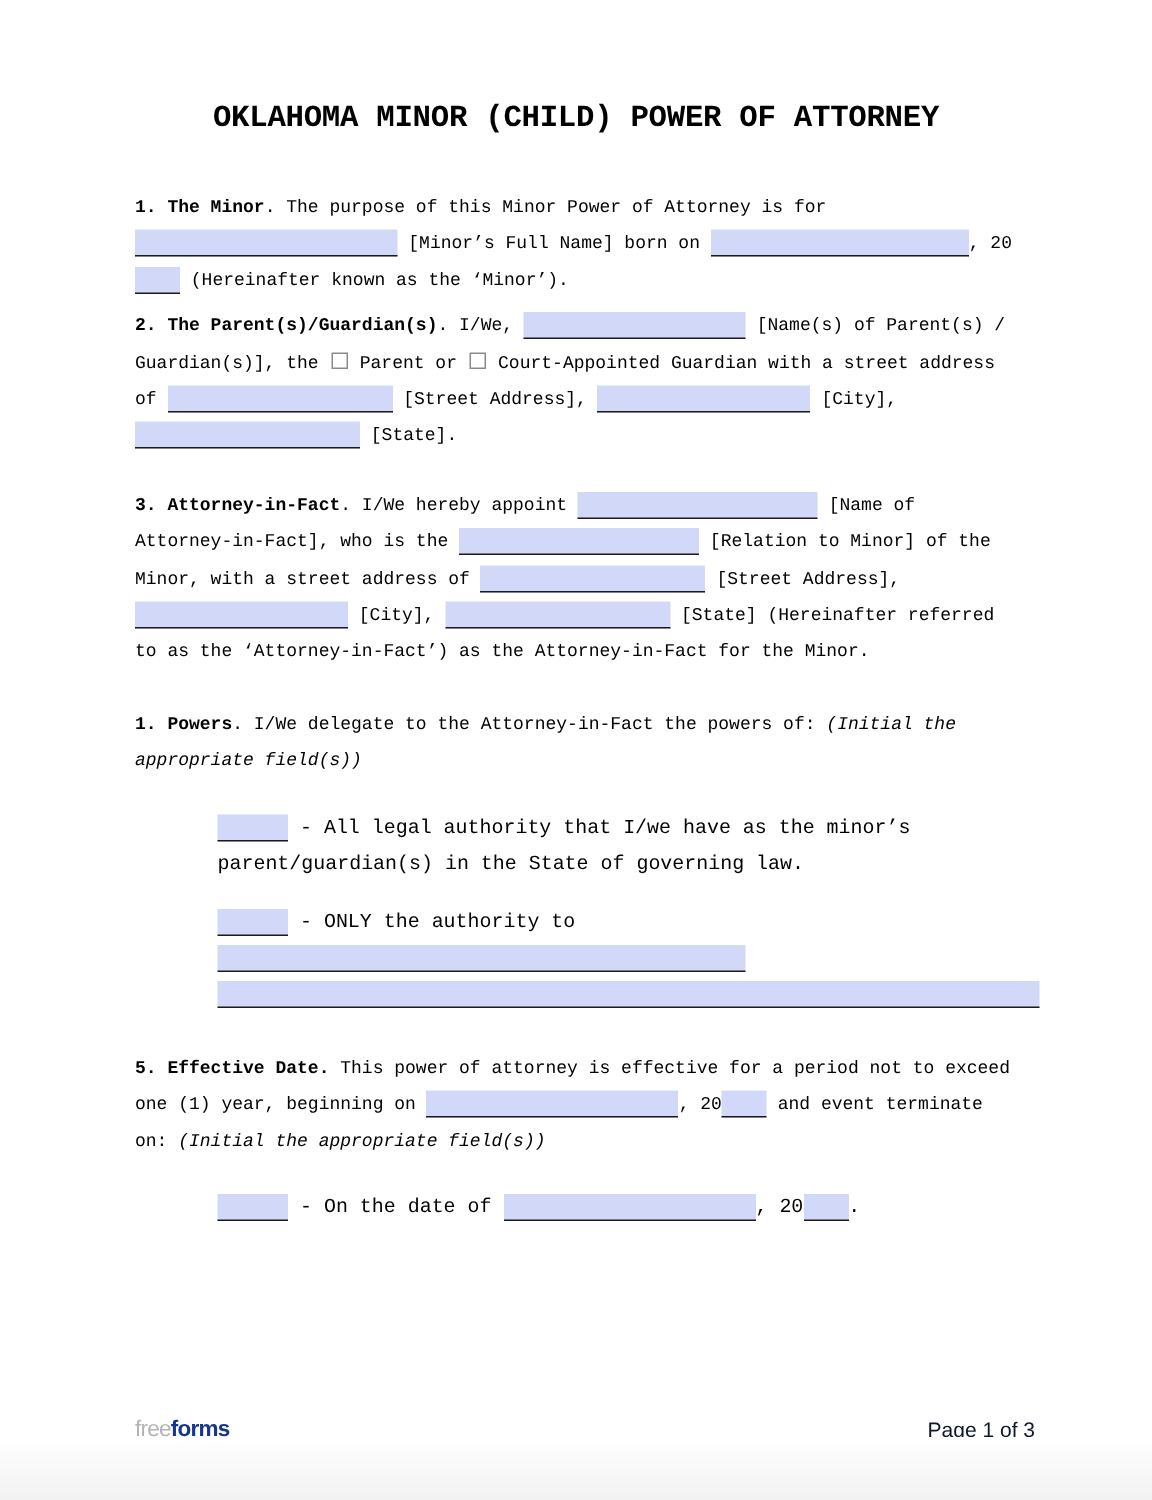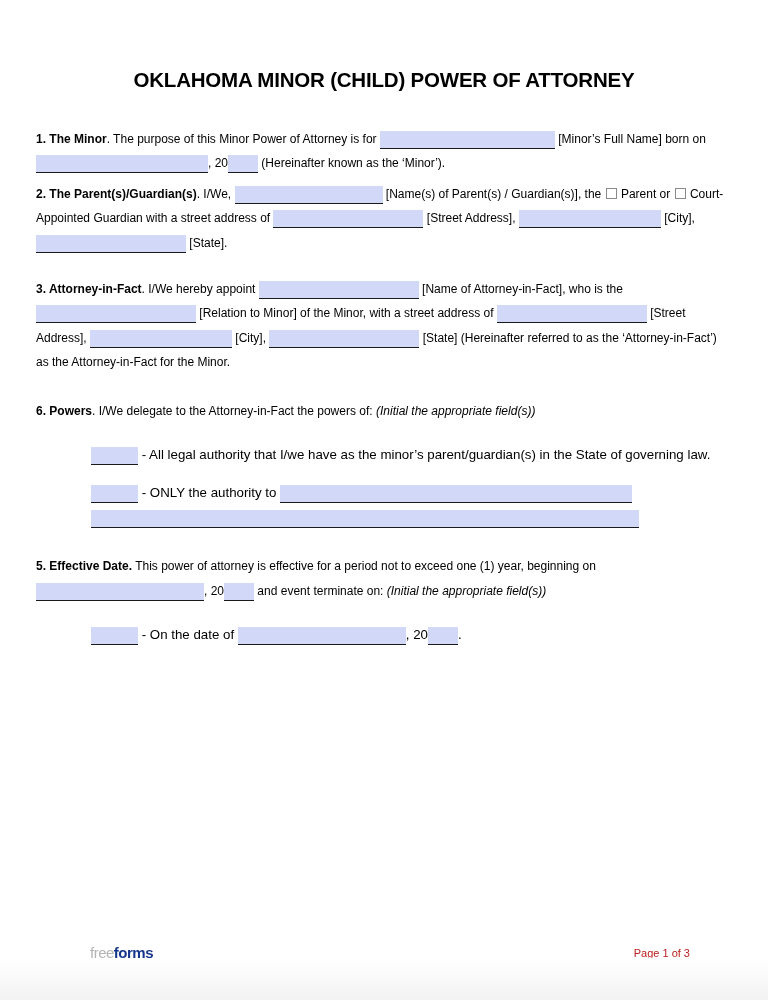--- a/index.html
+++ b/index.html
@@ -22,23 +22,24 @@
     left: 0;
     right: 0;
     bottom: 0;
     height: 42px;
     background: linear-gradient(to bottom, #ffffff 0%, #fafafa 40%, #f2f2f2 100%);
     pointer-events: none;
   }
 
   .page {
     position: relative;
-    padding: 0 36px;
+    padding: 0 90px;
     box-sizing: border-box;
     width: 768px;
+    font-family: Liberation Mono, monospace;
   }
 
   .doc-title {
     text-align: center;
     font-size: 20.5px;
     font-weight: bold;
     letter-spacing: -0.2px;
     margin: 0;
     padding-top: 68px;
     padding-bottom: 0;
@@ -114,22 +115,22 @@
     justify-content: space-between;
   }
   .logo {
     font-size: 15px;
     font-weight: bold;
     letter-spacing: -0.5px;
   }
   .logo .free  { color: #b4b4b4; font-weight: normal; }
   .logo .forms { color: #16358c; font-weight: bold; }
   .page-num {
-    font-size: 11px;
-    color: #b91c1c;
+    font-size: 14px;
+    color: #0f172a;
     text-align: center;
   }
 </style>
 </head>
 <body>
 
 <div class="page">
 
   <h1 class="doc-title">OKLAHOMA MINOR (CHILD) POWER OF ATTORNEY</h1>
 
@@ -139,21 +140,21 @@
 
   <div class="section s2">
     <span class="sec-label">2. The Parent(s)/Guardian(s)</span><span>. I/We, </span><span class="blank w-name"></span><span> [Name(s) of Parent(s) / Guardian(s)], the </span><span class="checkbox-glyph"></span><span> Parent or </span><span class="checkbox-glyph"></span><span> Court-Appointed Guardian with a street address of </span><span class="blank w-addr"></span><span> [Street Address], </span><span class="blank w-city"></span><span> [City], </span><span class="blank w-state"></span><span> [State].</span>
   </div>
 
   <div class="section s3">
     <span class="sec-label">3. Attorney-in-Fact</span><span>. I/We hereby appoint </span><span class="blank w-aif"></span><span> [Name of Attorney-in-Fact], who is the </span><span class="blank w-rel"></span><span> [Relation to Minor] of the Minor, with a street address of </span><span class="blank w-addr"></span><span> [Street Address], </span><span class="blank w-city"></span><span> [City], </span><span class="blank w-state"></span><span> [State] (Hereinafter referred to as the ‘Attorney-in-Fact’) as the Attorney-in-Fact for the Minor.</span>
   </div>
 
   <div class="section s4">
-    <span class="sec-label">6. Powers</span><span>. I/We delegate to the Attorney-in-Fact the powers of: </span><span class="ital">(Initial the appropriate field(s))</span>
+    <span class="sec-label">1. Powers</span><span>. I/We delegate to the Attorney-in-Fact the powers of: </span><span class="ital">(Initial the appropriate field(s))</span>
   </div>
 
   <div class="gap-lg"></div>
 
   <div class="indent-item">
     <span class="blank w-init"></span><span> - All legal authority that I/we have as the minor’s parent/guardian(s) in the State of governing law.</span>
   </div>
 
   <div class="gap-md"></div>
 

